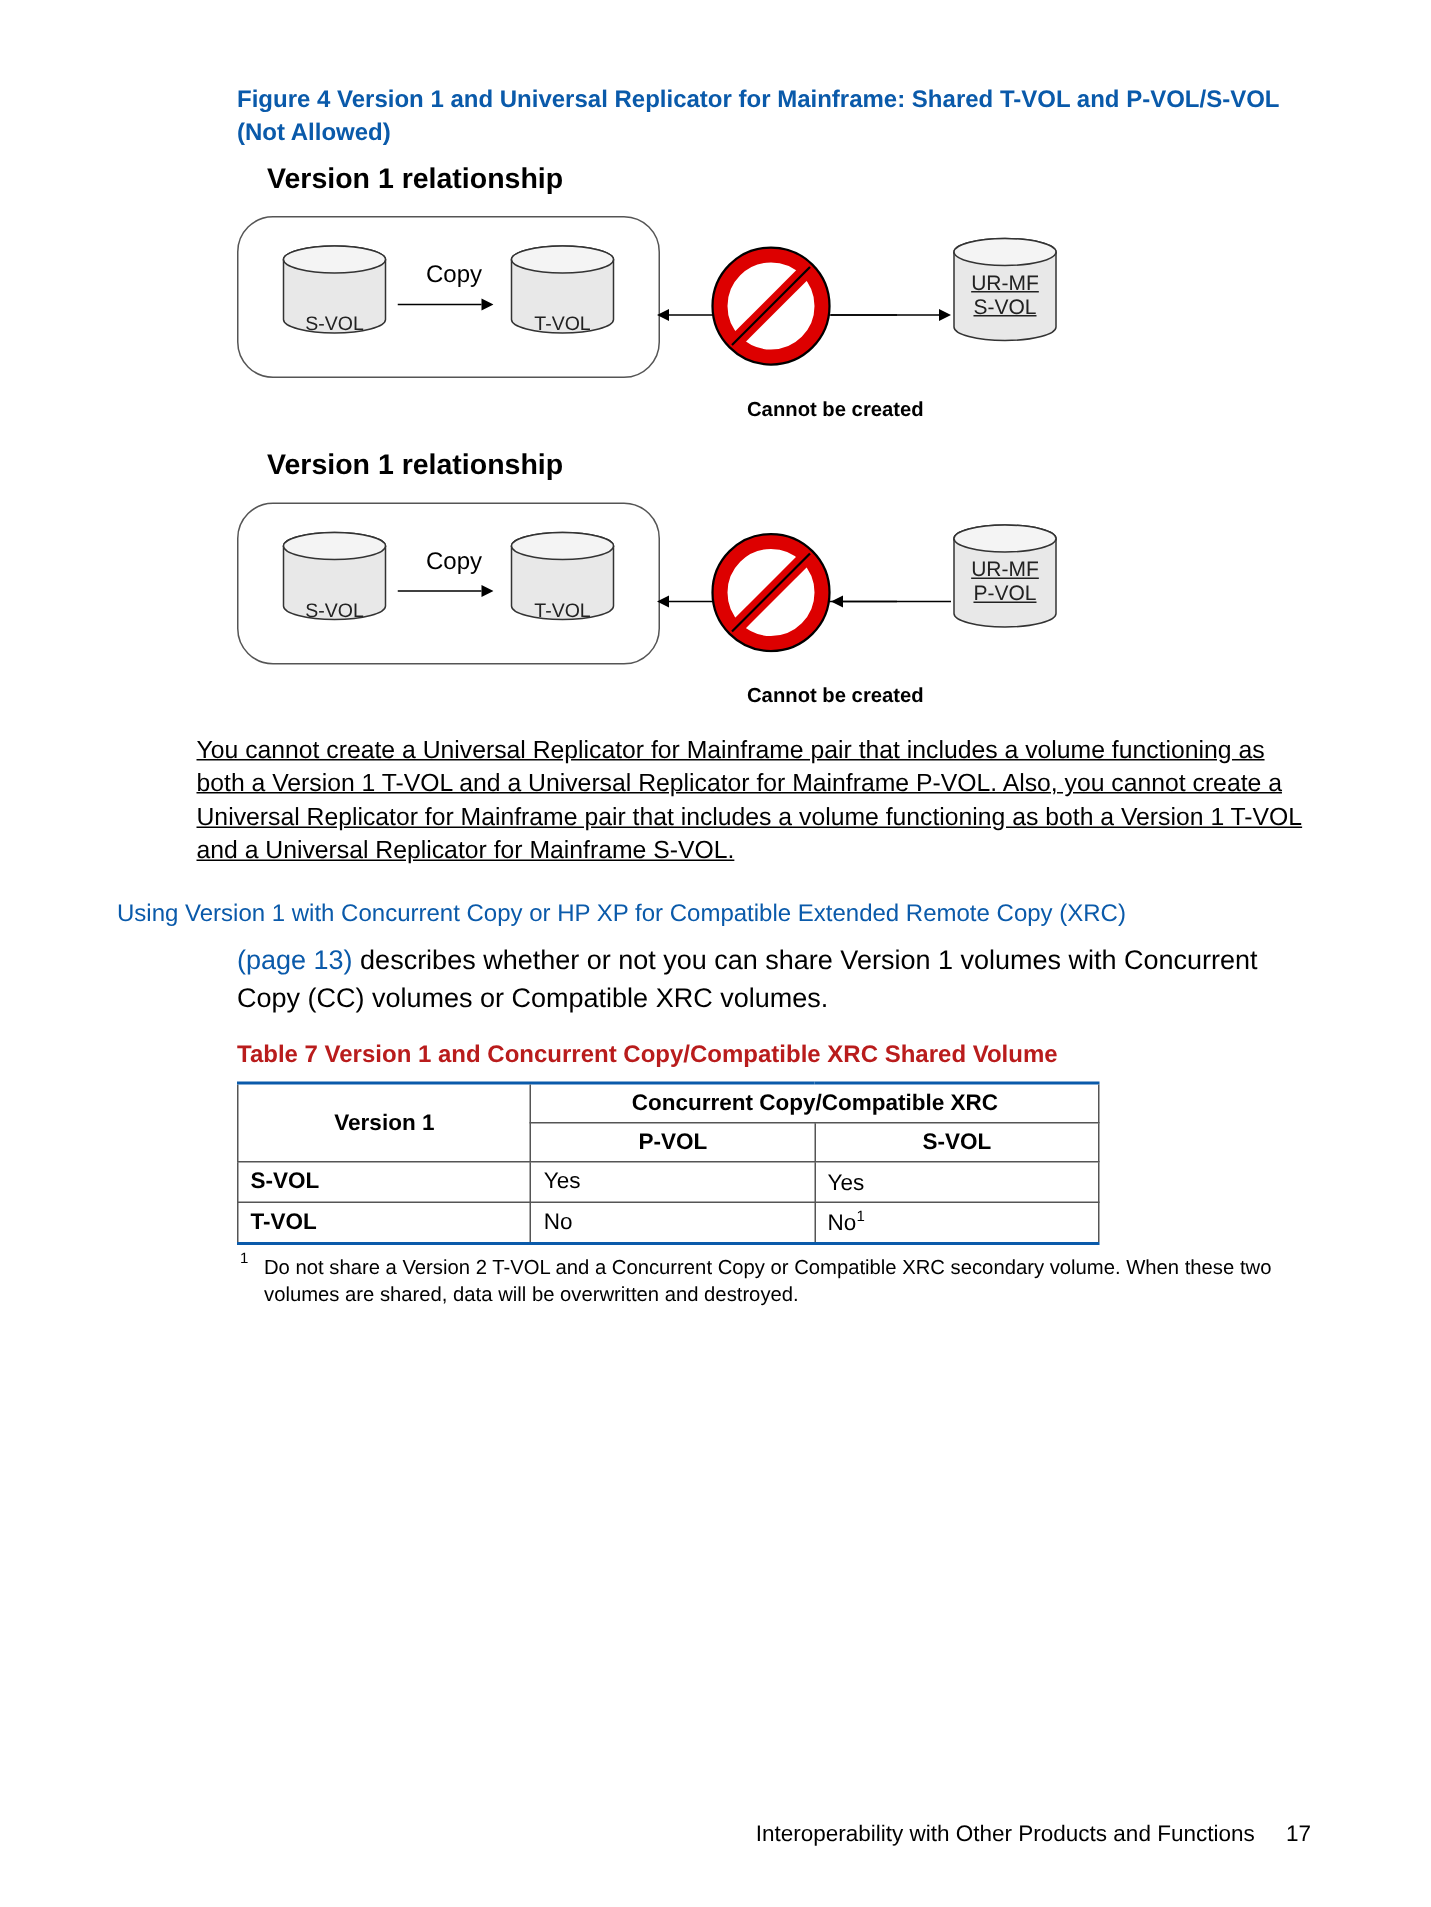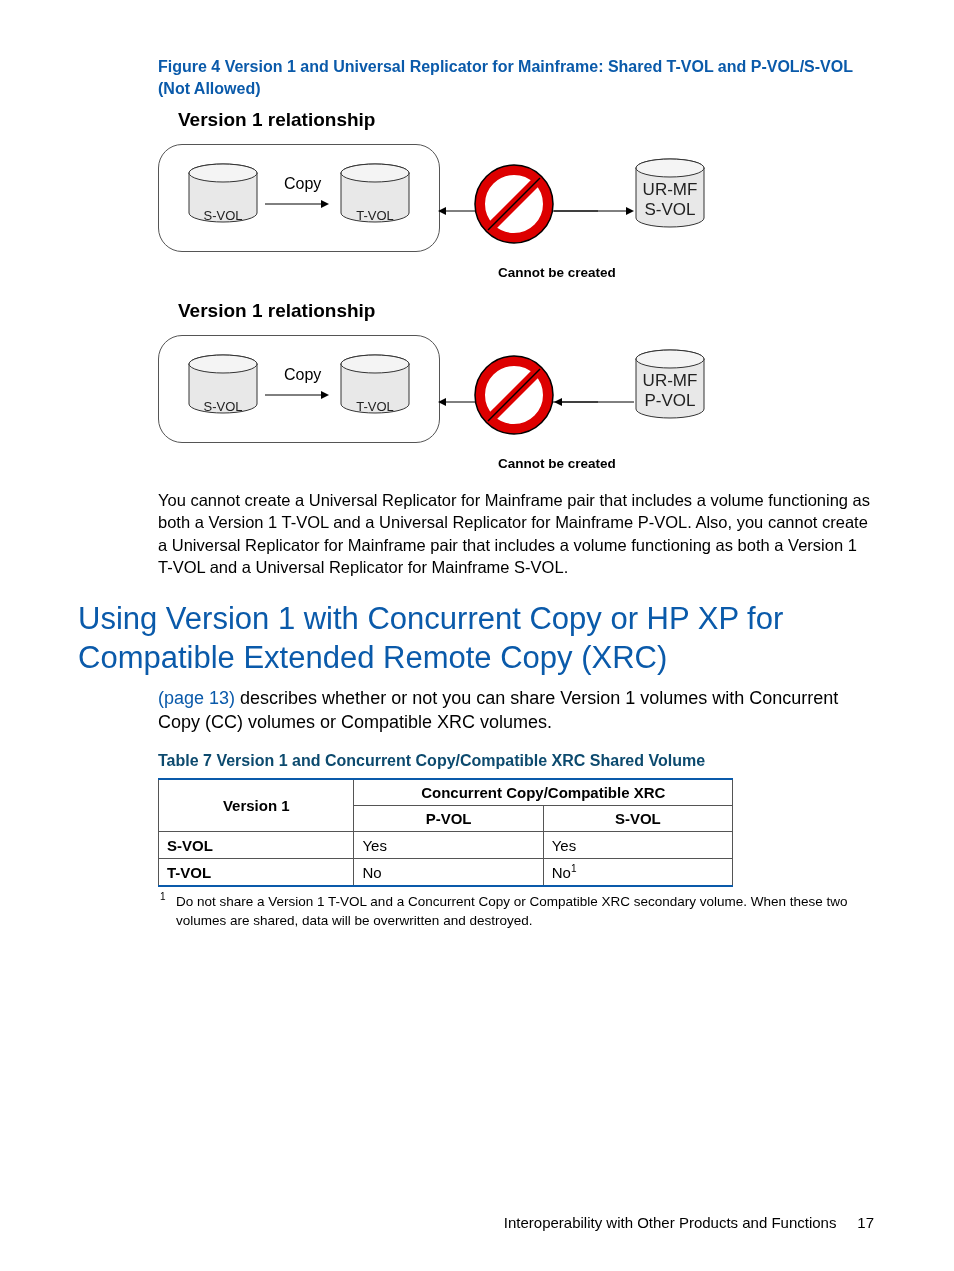--- a/index.html
+++ b/index.html
@@ -100,43 +100,44 @@
     height: 80px;
   }
   .cannot {
     font-family: Arial, sans-serif;
     font-weight: 700;
     font-size: 13.5px;
     margin-top: 2px;
     margin-left: 340px;
   }
   .body-text {
-    margin: 18px 0 0 78px;
+    margin: 18px 0 0 51px;
     font-size: 16.5px;
     line-height: 1.35;
     font-weight: 300;
+    text-decoration: underline;
   }
   .h2 {
     color: #0a5aaa;
-    font-size: 31px;
+    font-size: 16px;
     line-height: 1.25;
     font-weight: 300;
     margin: 22px 0 8px -2px;
   }
   .para {
     margin: 4px 0 0 78px;
     font-size: 18px;
     line-height: 1.35;
     font-weight: 300;
   }
   .link {
     color: #0a5aaa;
   }
   .table-caption {
-    color: #0c4a6e;
+    color: #b91c1c;
     font-weight: 600;
     font-size: 16px;
     margin: 18px 0 8px 78px;
   }
   table.data {
     margin-left: 78px;
     border-collapse: collapse;
     width: 575px;
     font-size: 15px;
   }
@@ -189,23 +190,24 @@
     width: 76px;
     height: 80px;
   }
   .ur-label {
     position: absolute;
     top: 22px;
     left: 0;
     right: 0;
     text-align: center;
     font-family: Arial, sans-serif;
-    font-size: 17px;
+    font-size: 14px;
     line-height: 1.15;
     color: #222;
+    text-decoration: underline;
   }
 </style>
 </head>
 <body>
 
 <div class="page">
 
   <div class="figcaption">Figure 4 Version 1 and Universal Replicator for Mainframe: Shared T-VOL and P-VOL/S-VOL (Not Allowed)</div>
 
   <div class="diagram-stack">
@@ -355,21 +357,21 @@
     <tr class="last-row">
       <td class="rowhead">T-VOL</td>
       <td>No</td>
       <td><span>No</span><span class="sup">1</span></td>
     </tr>
   </tbody>
     </table>
 
   <div class="footnote">
     <span class="fn-num">1</span>
-    <span>Do not share a Version 1 T-VOL and a Concurrent Copy or Compatible XRC secondary volume. When these two volumes are shared, data will be overwritten and destroyed.</span>
+    <span>Do not share a Version 2 T-VOL and a Concurrent Copy or Compatible XRC secondary volume. When these two volumes are shared, data will be overwritten and destroyed.</span>
   </div>
 
   <div class="footer">
     <span>Interoperability with Other Products and Functions</span>
     &nbsp;&nbsp;&nbsp;
     <span>17</span>
   </div>
 
 </div>
 

